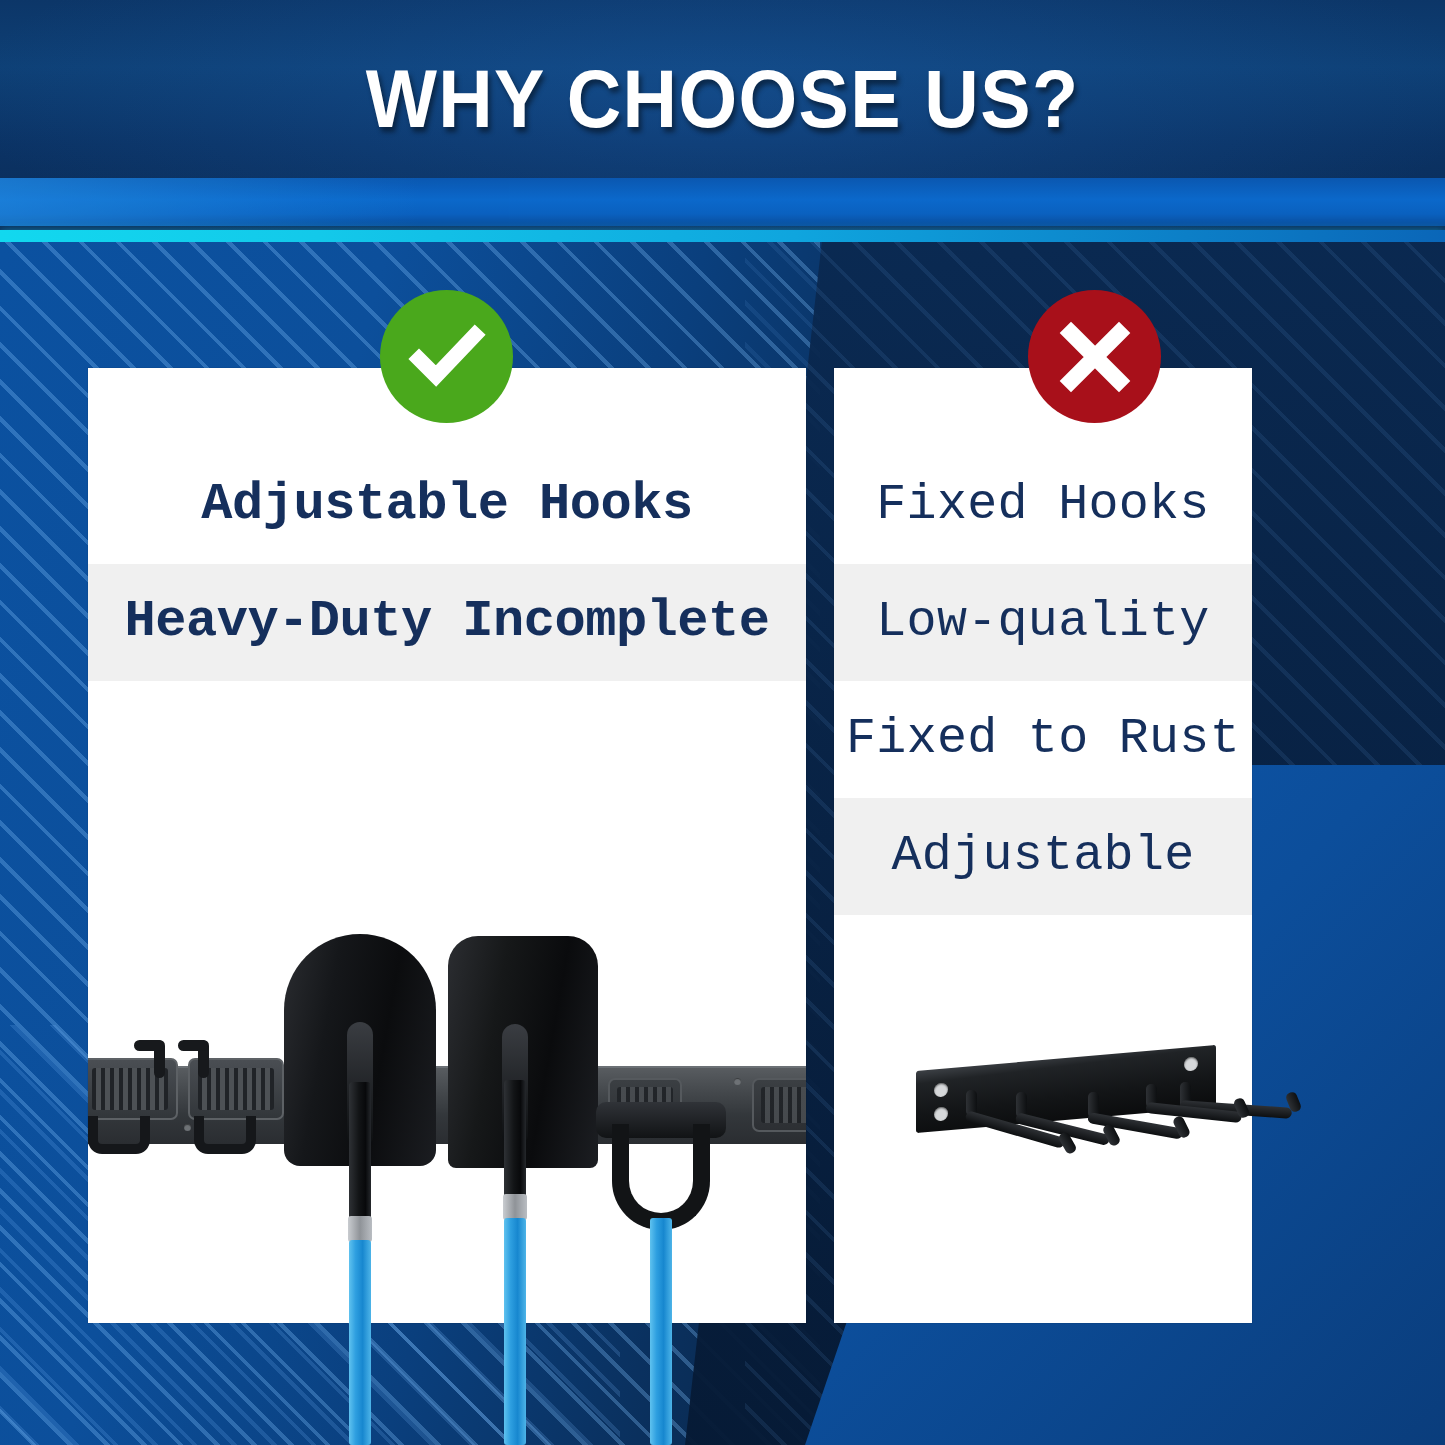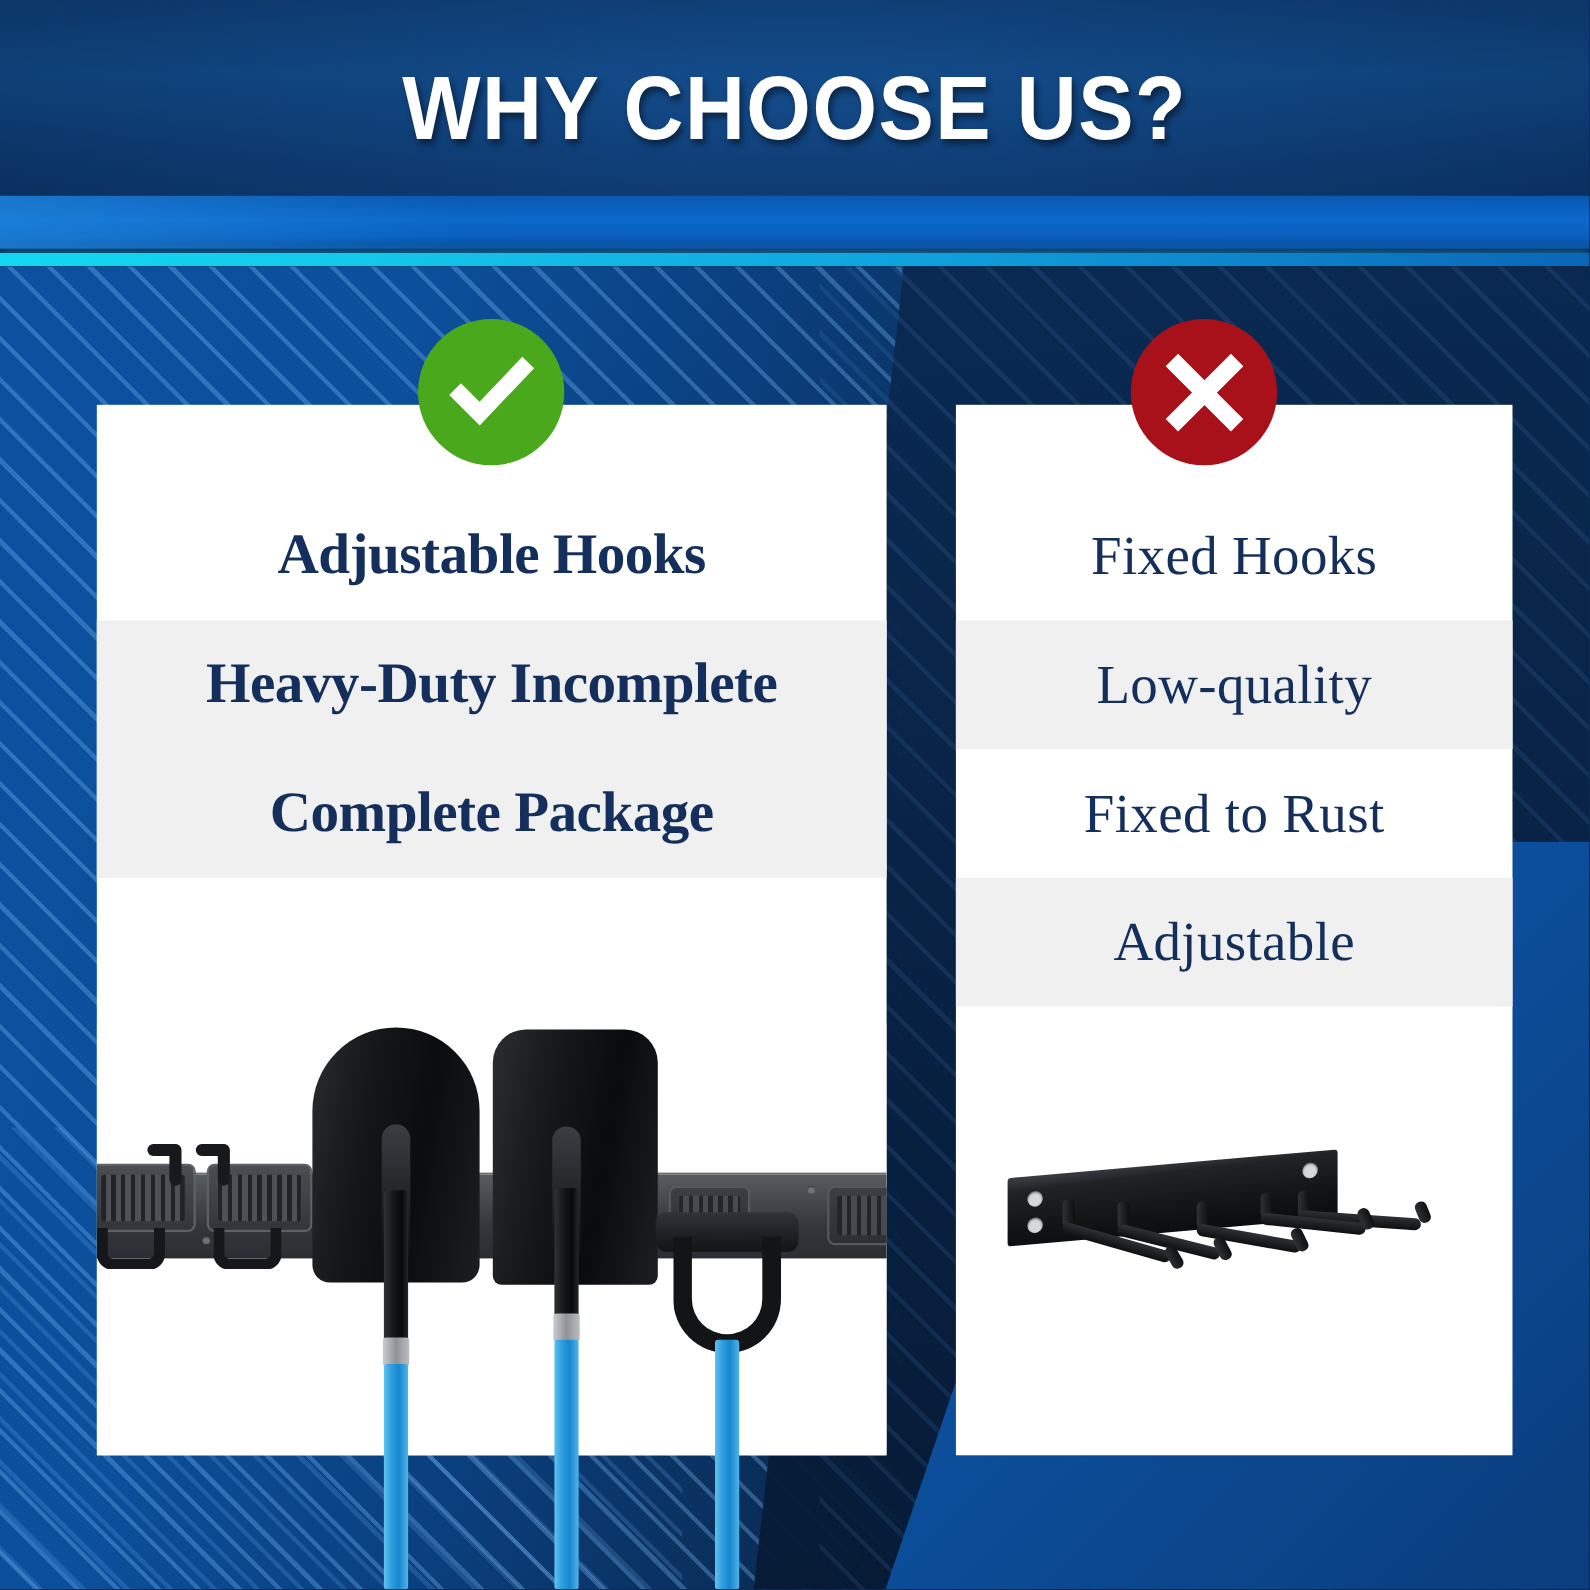--- a/index.html
+++ b/index.html
@@ -93,33 +93,33 @@
       rgba(255,255,255,0) 0px, rgba(255,255,255,0) 24px,
       rgba(120,185,255,.18) 24px, rgba(120,185,255,.18) 28px);
   }
 
   
   .card {
     position:absolute; background:#ffffff;
     box-shadow:0 0 0 1px rgba(0,0,0,.05);
   }
   #card-left  { left:88px;  top:368px; width:718px;  height:955px; }
-  #card-right { left:869px; top:368px; width:506px;  height:955px; }
+  #card-right { left:834px; top:368px; width:418px;  height:955px; }
 
   .rows { position:absolute; left:0; top:79px; width:100%; }
   .row {
     display:flex; align-items:center; justify-content:center;
     height:117px; width:100%;
   }
   .row.alt { background:#f0f0f0; }
   .row-text {
     color:#152f5c;
     line-height:1.05;
     white-space:nowrap;
-    font-family:Liberation Serif, serif;
+    font-family:Liberation Mono, monospace;
   }
   #card-left .row-text  { font-size:52px; font-weight:bold; letter-spacing:-.5px; }
   #card-right .row-text { font-size:50px; font-weight:normal; letter-spacing:.3px; }
 
   
   .badge {
     position:absolute; width:133px; height:133px; border-radius:50%;
     display:flex; align-items:center; justify-content:center;
     z-index:40;
   }
@@ -279,23 +279,20 @@
   </div>
 
   <div class="card" id="card-left">
     <div class="rows">
       <div class="row">
         <span class="row-text">Adjustable Hooks</span>
       </div>
       <div class="row alt">
         <span class="row-text">Heavy-Duty Incomplete</span>
       </div>
-      <div class="row alt">
-        <span class="row-text">Complete Package</span>
-      </div>
     </div>
   </div>
 
   <div class="card" id="card-right">
     <div class="rows">
       <div class="row">
         <span class="row-text">Fixed Hooks</span>
       </div>
       <div class="row alt">
         <span class="row-text">Low-quality</span>

